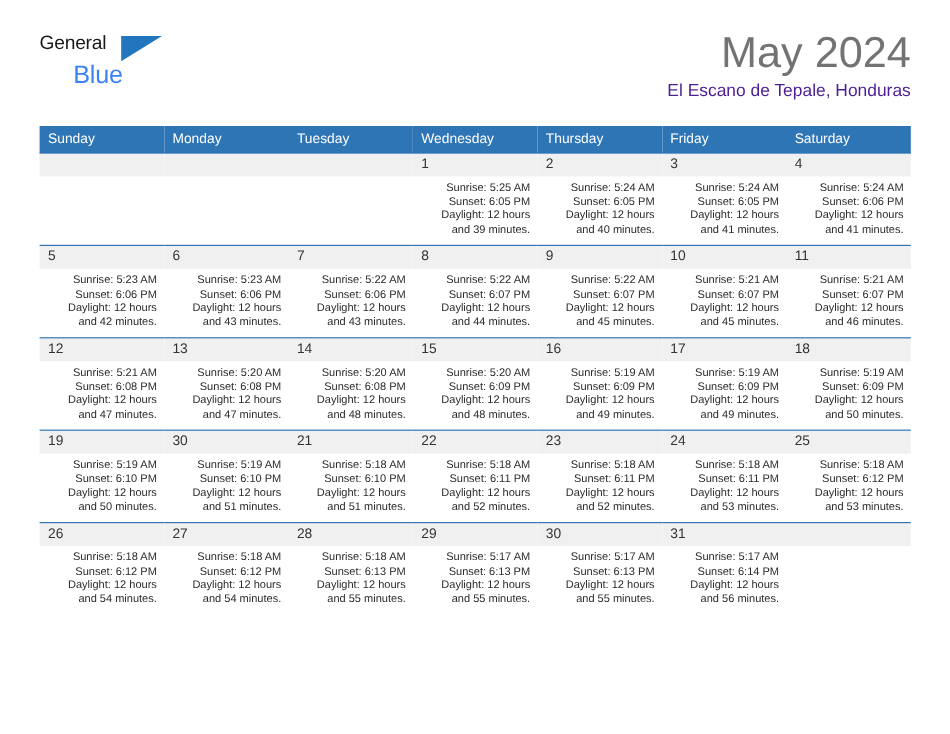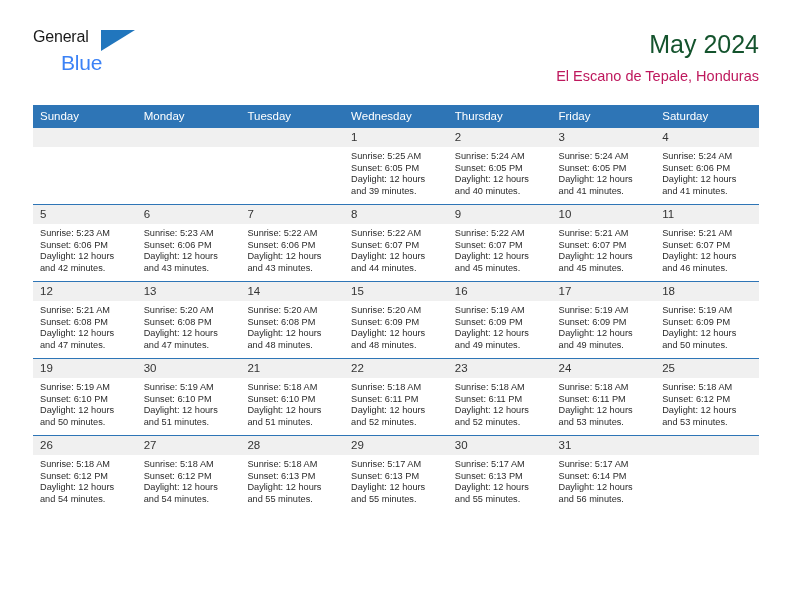--- a/index.html
+++ b/index.html
@@ -66,28 +66,28 @@
     font-family: "Liberation Sans", sans-serif;
   }
 
   .title-block {
     position: absolute;
     right: 0;
     top: 0;
     text-align: right;
   }
   .cal-title {
-    font-size: 25px;
-    color: #14532d;
+    font-size: 36px;
+    color: #737373;
     line-height: 32px;
     white-space: nowrap;
   }
   .cal-subtitle {
     font-size: 14.5px;
-    color: #be185d;
+    color: #4c1d95;
     line-height: 20px;
     margin-top: 6px;
     white-space: nowrap;
   }
 
   
   .calendar {
     position: absolute;
     left: 33px;
     top: 105px;
@@ -127,20 +127,21 @@
     line-height: 12px;
   }
   .daynum.empty {
     color: transparent;
   }
   .details {
     padding: 4px 6px 0 7px;
     font-size: 9.2px;
     line-height: 11.6px;
     color: #2b2b2b;
+    text-align: right;
   }
   .details div { white-space: nowrap; }
 </style>
 </head>
 <body>
 
 <div class="page">
 
   <div class="header">
 

